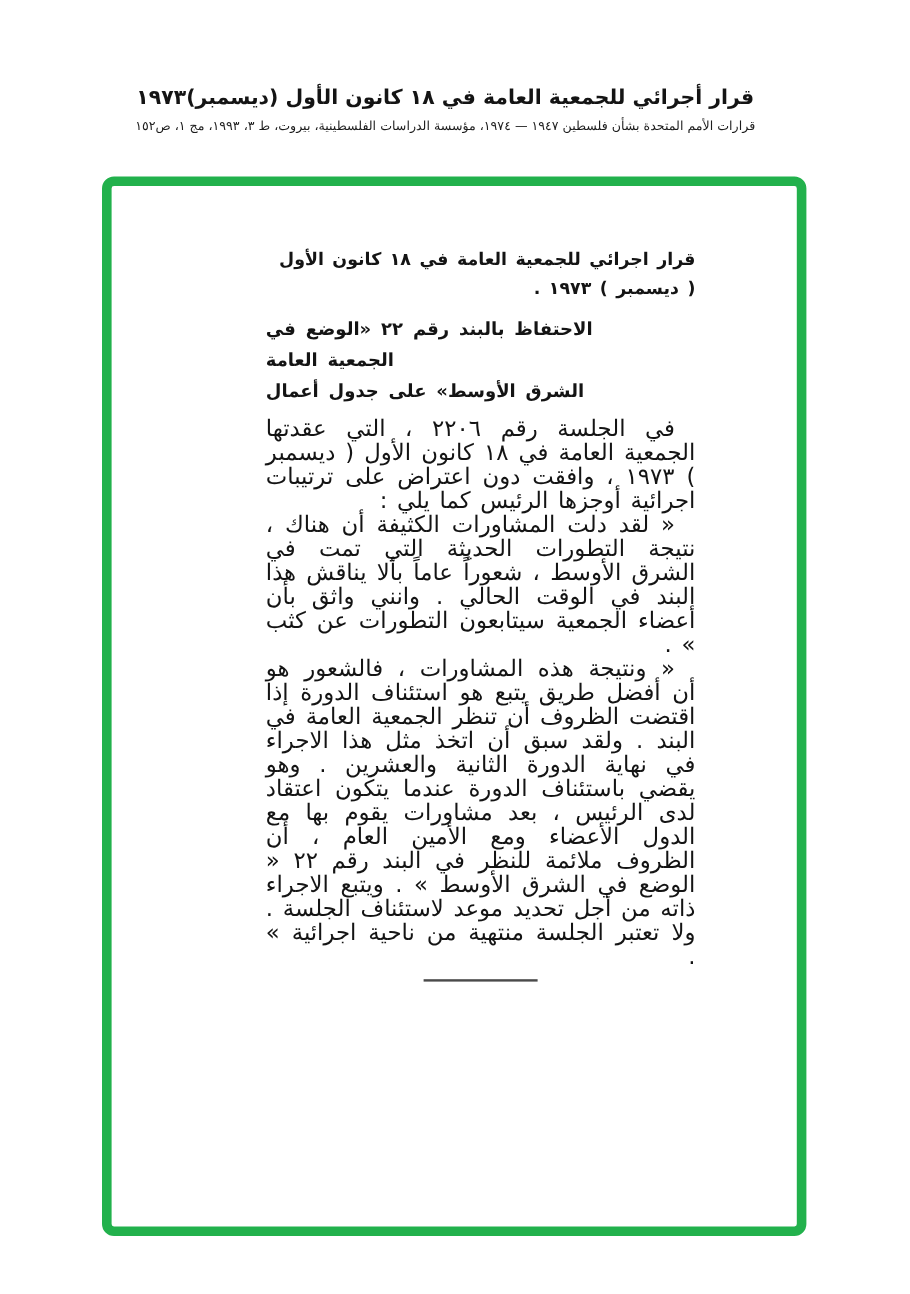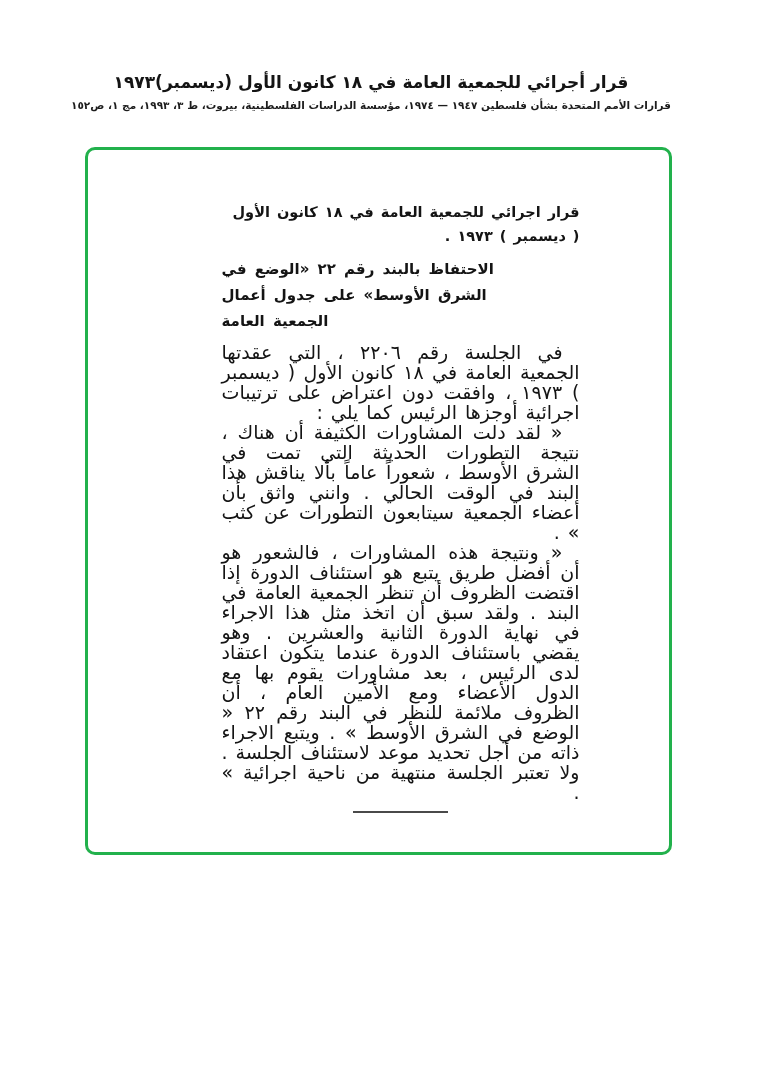--- a/index.html
+++ b/index.html
@@ -25,33 +25,33 @@
     text-align: center;
   }
   .header-title {
     font-size: 17px;
     font-weight: bold;
     margin: 0;
     letter-spacing: 0.2px;
   }
   .citation {
     font-size: 10.5px;
-    font-weight: bold;
+    font-weight: normal;
     margin-top: 7px;
     color: #1c1c1c;
     white-space: nowrap;
   }
   .frame {
     position: absolute;
     left: 85px;
     top: 147px;
     width: 587px;
-    height: 708px;
+    height: 883px;
     box-sizing: border-box;
-    border: 3px solid #8b5cf6;
+    border: 8px solid #8b5cf6;
     border-radius: 10px;
     background: #ffffff;
     padding-left: 44px;
   }
   .doc-col {
     width: 358px;
     margin: 50px auto 0 auto;
   }
   .doc-title {
     font-size: 14.5px;
@@ -95,22 +95,22 @@
     <div class="citation">قرارات الأمم المتحدة بشأن فلسطين ١٩٤٧ — ١٩٧٤، مؤسسة الدراسات الفلسطينية، بيروت، ط ٣، ١٩٩٣، مج ١، ص١٥٢</div>
   </div>
 
   <div class="frame" style="border-color: rgb(34, 177, 76);">
     <div class="doc-col">
 
       <div class="doc-title">قرار اجرائي للجمعية العامة في ١٨ كانون الأول ( ديسمبر ) ١٩٧٣ .</div>
 
       <div class="doc-heading">
         <div>الاحتفاظ بالبند رقم ٢٢ «الوضع في</div>
+        <div>الجمعية العامة</div>
         <div>الشرق الأوسط» على جدول أعمال</div>
-        <div>الجمعية العامة</div>
       </div>
 
       <p class="par">في الجلسة رقم ٢٢٠٦ ، التي عقدتها الجمعية العامة في ١٨ كانون الأول ( ديسمبر ) ١٩٧٣ ، وافقت دون اعتراض على ترتيبات اجرائية أوجزها الرئيس كما يلي :</p>
       <p class="par">« لقد دلت المشاورات الكثيفة أن هناك ، نتيجة التطورات الحديثة التي تمت في الشرق الأوسط ، شعوراً عاماً بألا يناقش هذا البند في الوقت الحالي . وانني واثق بأن أعضاء الجمعية سيتابعون التطورات عن كثب » .</p>
       <p class="par">« ونتيجة هذه المشاورات ، فالشعور هو أن أفضل طريق يتبع هو استئناف الدورة إذا اقتضت الظروف أن تنظر الجمعية العامة في البند . ولقد سبق أن اتخذ مثل هذا الاجراء في نهاية الدورة الثانية والعشرين . وهو يقضي باستئناف الدورة عندما يتكون اعتقاد لدى الرئيس ، بعد مشاورات يقوم بها مع الدول الأعضاء ومع الأمين العام ، أن الظروف ملائمة للنظر في البند رقم ٢٢ « الوضع في الشرق الأوسط » . ويتبع الاجراء ذاته من أجل تحديد موعد لاستئناف الجلسة . ولا تعتبر الجلسة منتهية من ناحية اجرائية » .</p>
 
       <div class="divider"></div>
 
     </div>
   </div>

